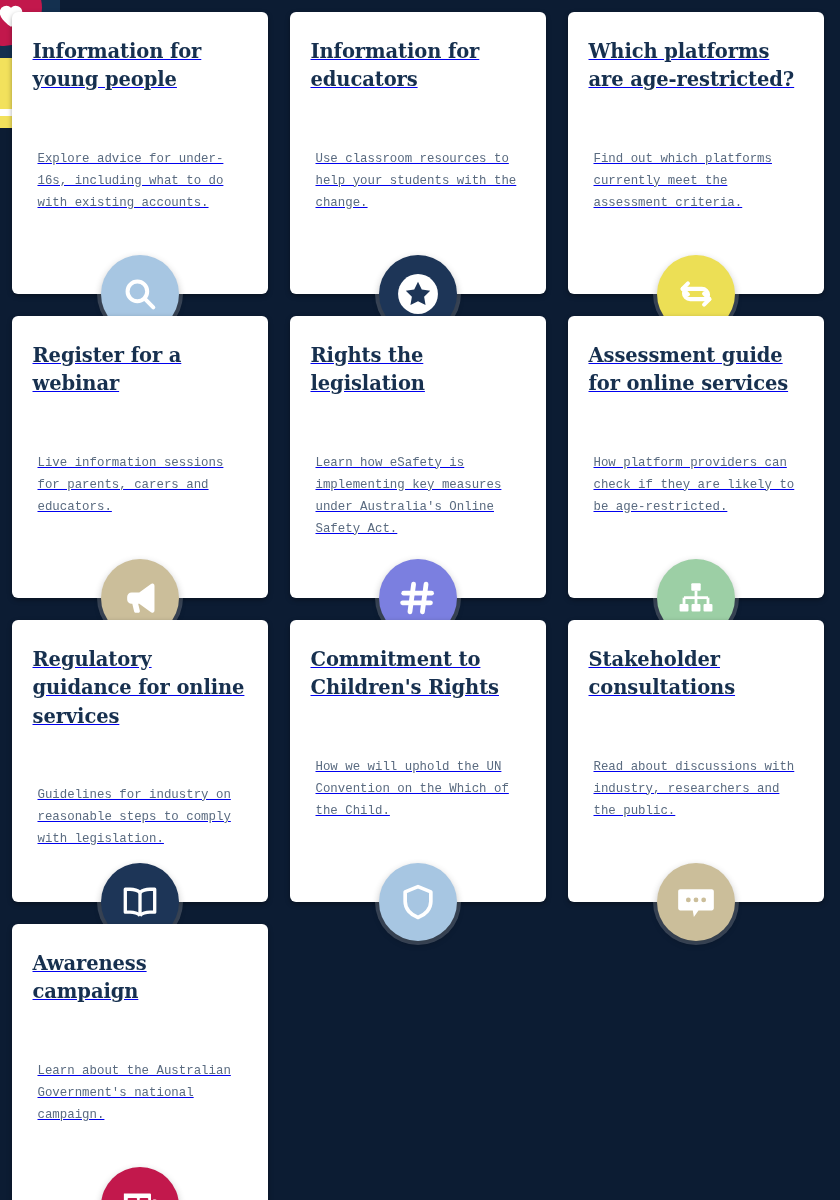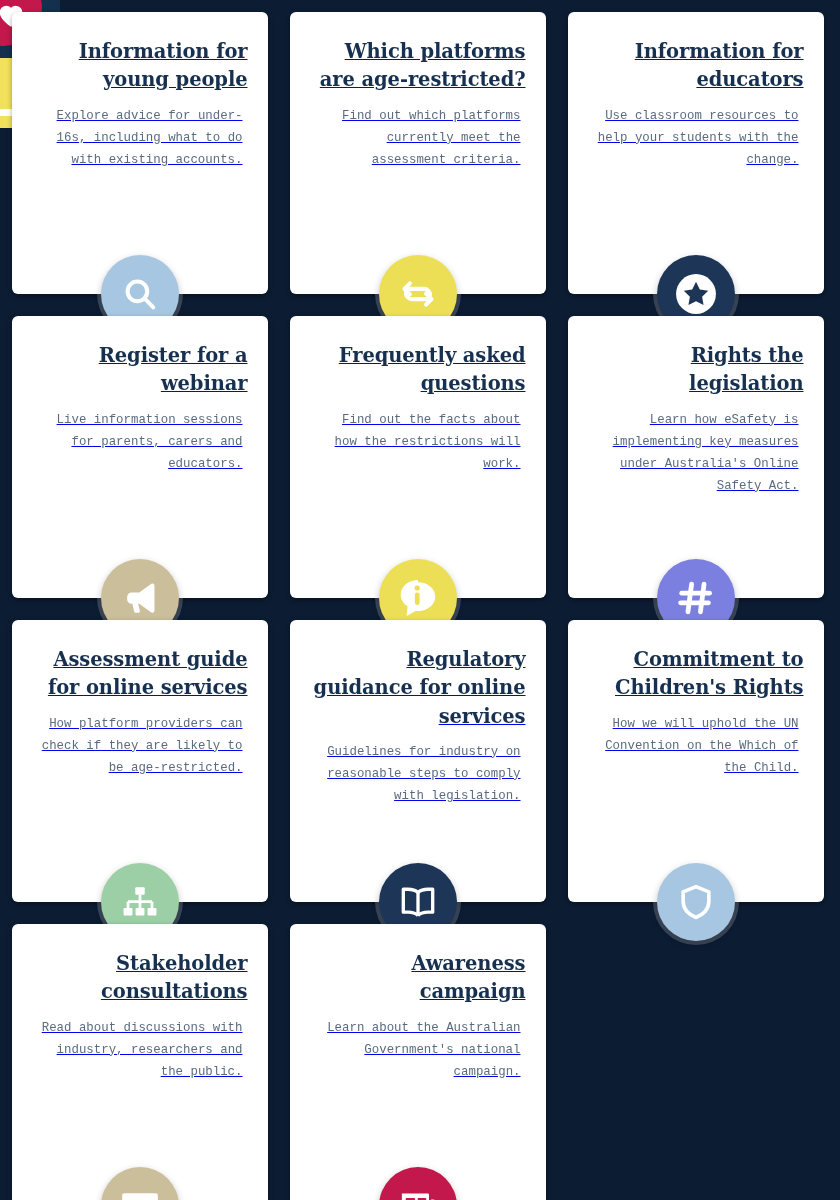--- a/index.html
+++ b/index.html
@@ -45,21 +45,22 @@
   .card {
     position: relative;
     background: #ffffff;
     border-radius: 6px;
     box-shadow: 0 2px 5px rgba(0,0,0,0.35);
     padding: 26px 20px 30px 20px;
     height: 282px;
     display: flex;
     flex-direction: column;
     align-items: center;
-    text-align: right;
+    text-align: left;
+    gap: 43px;
   }
 
   .card-title {
     font-family: "DejaVu Serif", serif;
     font-weight: bold;
     font-size: 19.5px;
     line-height: 1.45;
     color: #17304f;
     letter-spacing: -0.1px;
     margin-bottom: 10px;
@@ -114,64 +115,53 @@
     <div class="card-icon" style="background:#a7c6e2">
       <svg width="42" height="42" viewBox="0 0 24 24" fill="none" stroke="#fff" stroke-width="2.3" stroke-linecap="round">
         <circle cx="10.5" cy="10.5" r="5.6"></circle>
           <line x1="14.8" y1="14.8" x2="19.6" y2="19.6"></line>
       </svg>
     </div>
   </a>
 
 
   <a class="card" href="#">
+    <div class="card-title">Information for educators</div>
+    <div class="card-desc">Use classroom resources to help your students with the change.</div>
+    <div class="card-icon" style="background:#1d3557">
+      <svg width="52" height="52" viewBox="0 0 24 24">
+        <circle cx="12" cy="12" r="9.2" fill="#ffffff"></circle>
+        <path fill="#1d3557" d="M12 6.4l1.74 3.53 3.9.57-2.82 2.75.67 3.88L12 15.3l-3.49 1.83.67-3.88-2.82-2.75 3.9-.57z"></path>
+      </svg>
+    </div>
+  </a>
+
+  <a class="card" href="#">
     <div class="card-title">Which platforms are age-restricted?</div>
     <div class="card-desc">Find out which platforms currently meet the assessment criteria.</div>
     <div class="card-icon" style="background:#ecdf55">
       <svg width="44" height="44" viewBox="0 0 24 24" fill="none" stroke="#fff" stroke-width="2.2" stroke-linecap="round" stroke-linejoin="round">
         <path d="M4.8 9.2h10.4a3.4 3.4 0 0 1 3.4 3.4v0"></path>
         <polyline points="7.6,6.2 4.6,9.2 7.6,12.2"></polyline>
         <path d="M19.2 14.8H8.8a3.4 3.4 0 0 1-3.4-3.4v0"></path>
         <polyline points="16.4,17.8 19.4,14.8 16.4,11.8"></polyline>
       </svg>
     </div>
   </a>
 
   <a class="card" href="#">
-    <div class="card-title">Information for educators</div>
-    <div class="card-desc">Use classroom resources to help your students with the change.</div>
-    <div class="card-icon" style="background:#1d3557">
-      <svg width="52" height="52" viewBox="0 0 24 24">
-        <circle cx="12" cy="12" r="9.2" fill="#ffffff"></circle>
-        <path fill="#1d3557" d="M12 6.4l1.74 3.53 3.9.57-2.82 2.75.67 3.88L12 15.3l-3.49 1.83.67-3.88-2.82-2.75 3.9-.57z"></path>
-      </svg>
-    </div>
-  </a>
-
-  <a class="card" href="#">
     <div class="card-title">Register for a webinar</div>
     <div class="card-desc">Live information sessions for parents, carers and educators.</div>
     <div class="card-icon" style="background:#cbbe9a">
       <svg width="44" height="44" viewBox="0 0 24 24" fill="#ffffff">
         <path d="M19.3 4.2c-.5-.3-1.1-.1-1.5.3L11.6 9H7.4A2.4 2.4 0 0 0 5 11.4v1.4a2.4 2.4 0 0 0 2.4 2.4h.4l1 4.1c.1.5.5.8 1 .8h1.1c.7 0 1.2-.6 1-1.3l-.9-3.6h.6l6.2 4.5c.4.4 1 .5 1.5.2.4-.2.6-.6.6-1.1V5.3c0-.5-.2-.9-.6-1.1z"></path>
       </svg>
     </div>
   </a>
 
-  <a class="card" href="#">
-    <div class="card-title">Frequently asked questions</div>
-    <div class="card-desc">Find out the facts about how the restrictions will work.</div>
-    <div class="card-icon" style="background:#ecdf55">
-      <svg width="50" height="50" viewBox="0 0 24 24">
-        <path fill="#ffffff" d="M12 3.4c-4.6 0-8.3 3.1-8.3 7 0 2.3 1.3 4.3 3.3 5.6l-.5 4.6 4.4-2.4c.4 0 .7.1 1.1.1 4.6 0 8.3-3.1 8.3-7s-3.7-6.9-8.3-6.9z"></path>
-        <circle cx="11.6" cy="7.2" r="1.25" fill="#ecdf55"></circle>
-        <rect x="10.5" y="9.3" width="2.3" height="6.1" rx="1.1" fill="#ecdf55"></rect>
-      </svg>
-    </div>
-  </a>
 
   <a class="card" href="#">
     <div class="card-title">Rights the legislation</div>
     <div class="card-desc">Learn how eSafety is implementing key measures under Australia's Online Safety Act.</div>
     <div class="card-icon" style="background:#7b7fe0">
       <svg width="44" height="44" viewBox="0 0 24 24" fill="none" stroke="#fff" stroke-width="2.6" stroke-linecap="round">
         <line x1="9.6" y1="4.4" x2="7.6" y2="19.6"></line>
         <line x1="16.4" y1="4.4" x2="14.4" y2="19.6"></line>
         <line x1="4.2" y1="9.4" x2="19.4" y2="9.4"></line>
         <line x1="3.6" y1="14.6" x2="18.8" y2="14.6"></line>

